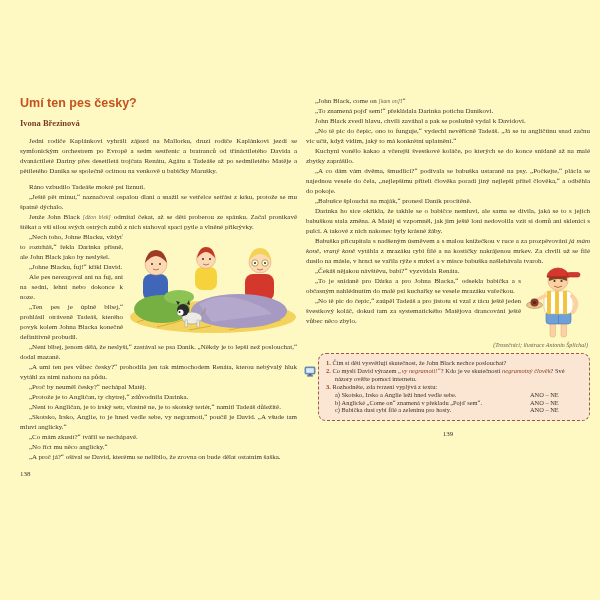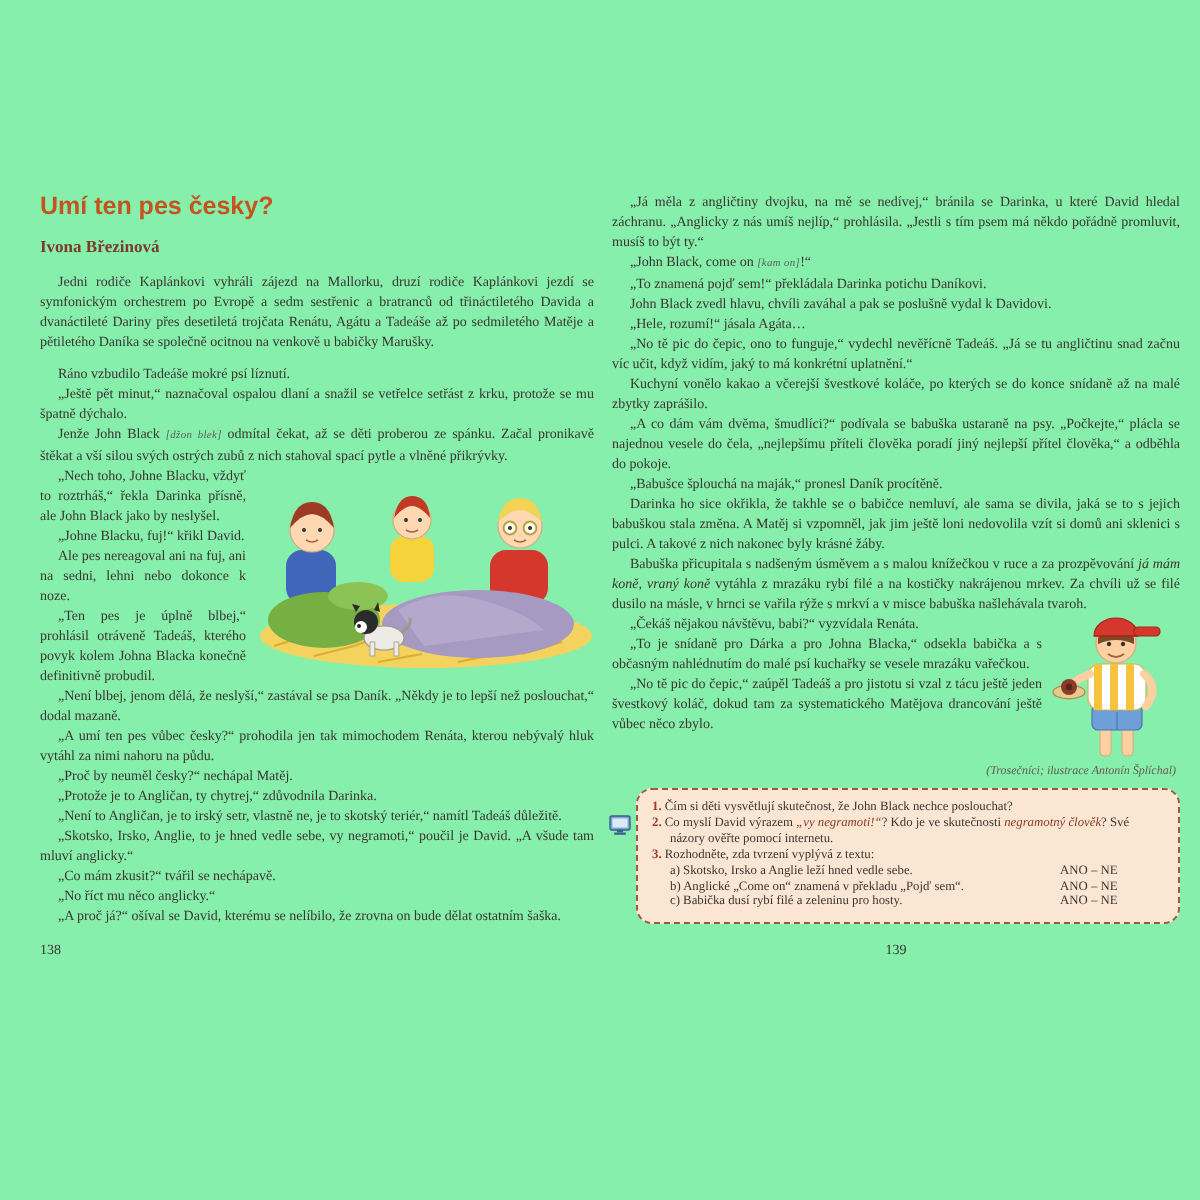--- a/index.html
+++ b/index.html
@@ -1,16 +1,16 @@
 <!DOCTYPE html>
 <html lang="cs"><head>
 <meta charset="utf-8">
 <style>
   html,body{margin:0;padding:0;background:#fff;}
-  .canvas{position:relative;width:600px;height:600px;background:#86efac;overflow:hidden;
+  .canvas{position:relative;width:600px;height:600px;background:#fef9c3;overflow:hidden;
           font-family:"Liberation Serif",serif;color:#3a3430;}
   .page{position:absolute;top:96px;}
   .page-left{left:20px;width:277px;}
   .page-right{left:306px;width:284px;}
   h1.title{font-family:"Liberation Sans",sans-serif;font-weight:700;font-size:12.5px;
            color:#c4531e;margin:0 0 8px 0;}
   .author{font-size:8.5px;font-weight:700;color:#7a3a28;margin:0 0 8px 0;}
   .para{margin:0;font-size:7px;line-height:10px;text-align:justify;text-indent:9px;
         hyphens:auto;}
   .gap{margin-top:6px;}
@@ -111,25 +111,23 @@
     <p class="para">„Není to Angličan, je to irský setr, vlastně ne, je to skotský teriér,“ namítl Tadeáš důležitě.</p>
     <p class="para">„Skotsko, Irsko, Anglie, to je hned vedle sebe, vy negramoti,“ poučil je David. „A všude tam mluví anglicky.“</p>
     <p class="para">„Co mám zkusit?“ tvářil se nechápavě.</p>
     <p class="para">„No říct mu něco anglicky.“</p>
     <p class="para">„A proč já?“ ošíval se David, kterému se nelíbilo, že zrovna on bude dělat ostatním šaška.</p>
 
     <div class="pagenum">138</div>
   </div>
 
   <div class="page page-right">
-    <p class="para">„Já měla z angličtiny dvojku, na mě se nedívej,“ bránila se Darinka, u které David hledal záchranu. „Anglicky z nás umíš nejlíp,“ prohlásila. „Jestli s tím psem má někdo pořádně promluvit, musíš to být ty.“</p>
     <p class="para"><span>„John Black, come on </span><span class="phon">[kam on]</span><span>!“</span></p>
     <p class="para">„To znamená pojď sem!“ překládala Darinka potichu Daníkovi.</p>
     <p class="para">John Black zvedl hlavu, chvíli zaváhal a pak se poslušně vydal k Davidovi.</p>
-    <p class="para">„Hele, rozumí!“ jásala Agáta…</p>
     <p class="para">„No tě pic do čepic, ono to funguje,“ vydechl nevěřícně Tadeáš. „Já se tu angličtinu snad začnu víc učit, když vidím, jaký to má konkrétní uplatnění.“</p>
     <p class="para">Kuchyní vonělo kakao a včerejší švestkové koláče, po kterých se do konce snídaně až na malé zbytky zaprášilo.</p>
     <p class="para">„A co dám vám dvěma, šmudlíci?“ podívala se babuška ustaraně na psy. „Počkejte,“ plácla se najednou vesele do čela, „nejlepšímu příteli člověka poradí jiný nejlepší přítel člověka,“ a odběhla do pokoje.</p>
     <p class="para">„Babušce šplouchá na maják,“ pronesl Daník procítěně.</p>
     <p class="para">Darinka ho sice okřikla, že takhle se o babičce nemluví, ale sama se divila, jaká se to s jejich babuškou stala změna. A Matěj si vzpomněl, jak jim ještě loni nedovolila vzít si domů ani sklenici s pulci. A takové z nich nakonec byly krásné žáby.</p>
     <p class="para"><span>Babuška přicupitala s nadšeným úsměvem a s malou knížečkou v ruce a za prozpěvování </span><span class="ital">já mám koně, vraný koně</span><span> vytáhla z mrazáku rybí filé a na kostičky nakrájenou mrkev. Za chvíli už se filé dusilo na másle, v hrnci se vařila rýže s mrkví a v misce babuška našlehávala tvaroh.</span></p>
 
     <div class="illu-boy">
       <svg width="64" height="74" viewBox="0 0 64 74">
         <g>

